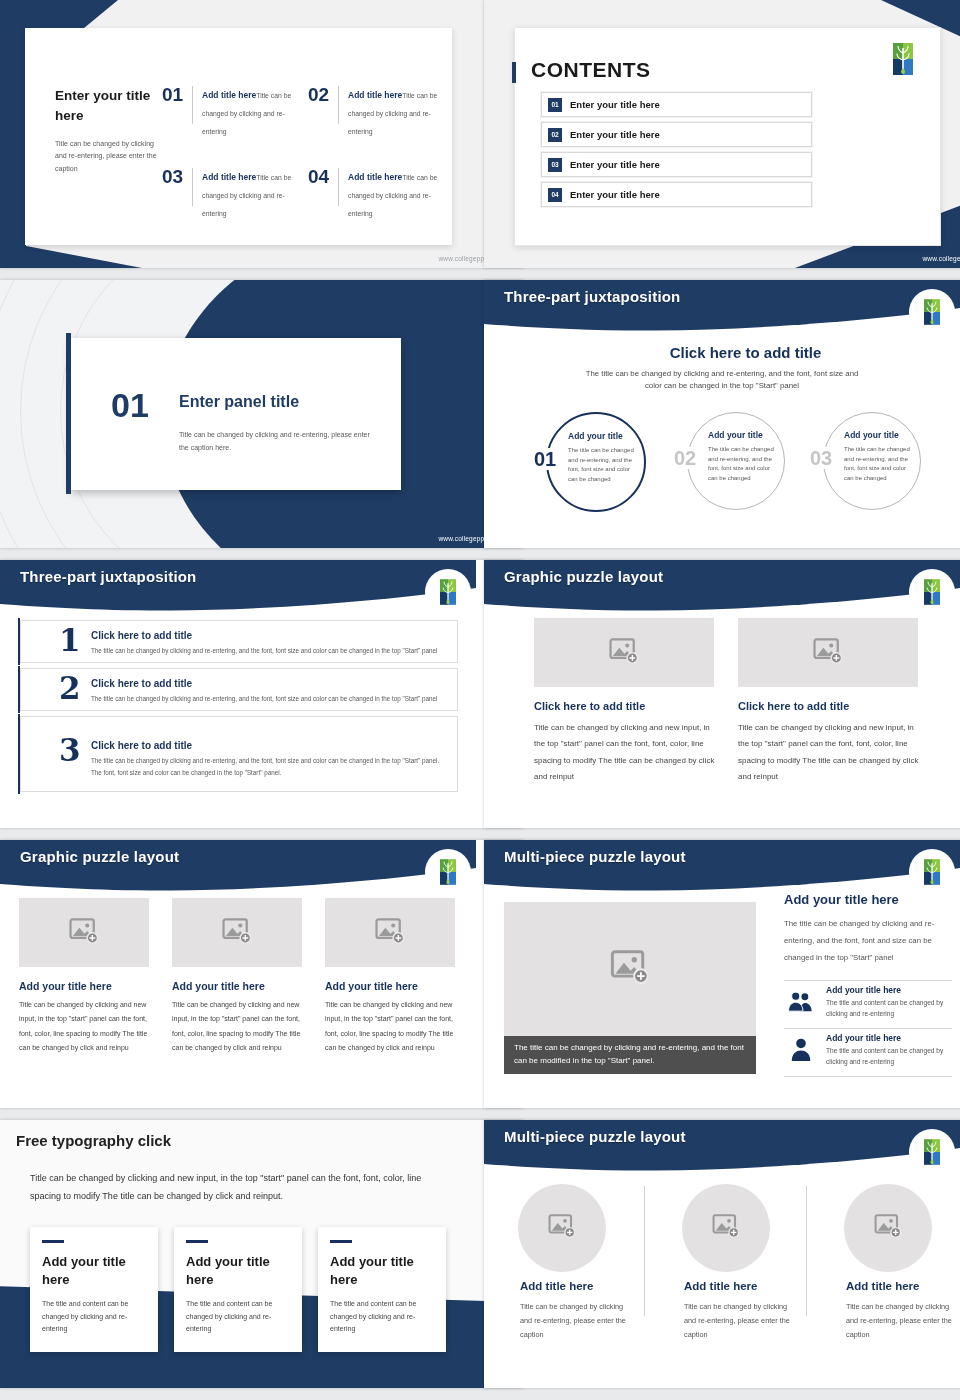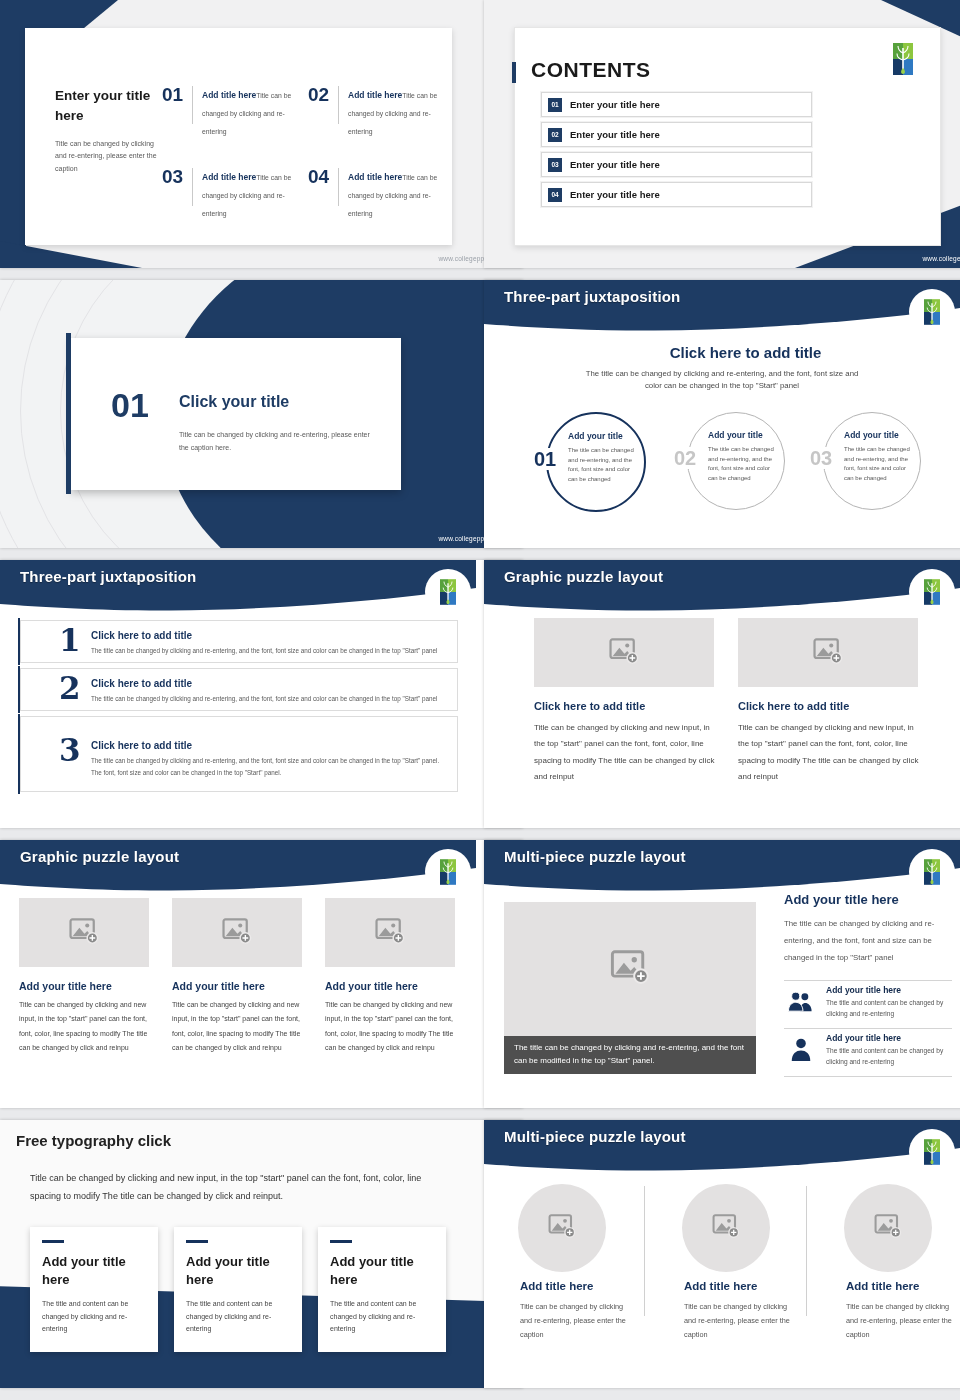--- a/index.html
+++ b/index.html
@@ -184,21 +184,21 @@
   </article>
 
   <article class="slide s3">
     <div class="ring" style="left:60px;top:-60px;width:380px;height:380px"></div>
     <div class="ring" style="left:20px;top:-100px;width:460px;height:460px"></div>
     <div class="ring" style="left:-20px;top:-140px;width:540px;height:540px"></div>
     <div class="s3-blob navy"></div>
     <div class="s3-bar navy"></div>
     <div class="s3-card">
       <div class="s3-num">01</div>
-      <div class="s3-t">Click your title</div>
+      <div class="s3-t">Enter panel title</div>
       <div class="s3-c">Title can be changed by clicking and re-entering, please enter the caption here.</div>
     </div>
     <div class="ft onnavy">
       <span>www.collegeppt.com</span><span class="sep">|</span><span>4</span>
     </div>
   </article>
 
   <article class="slide s4">
     <div class="banner">
       <span>

